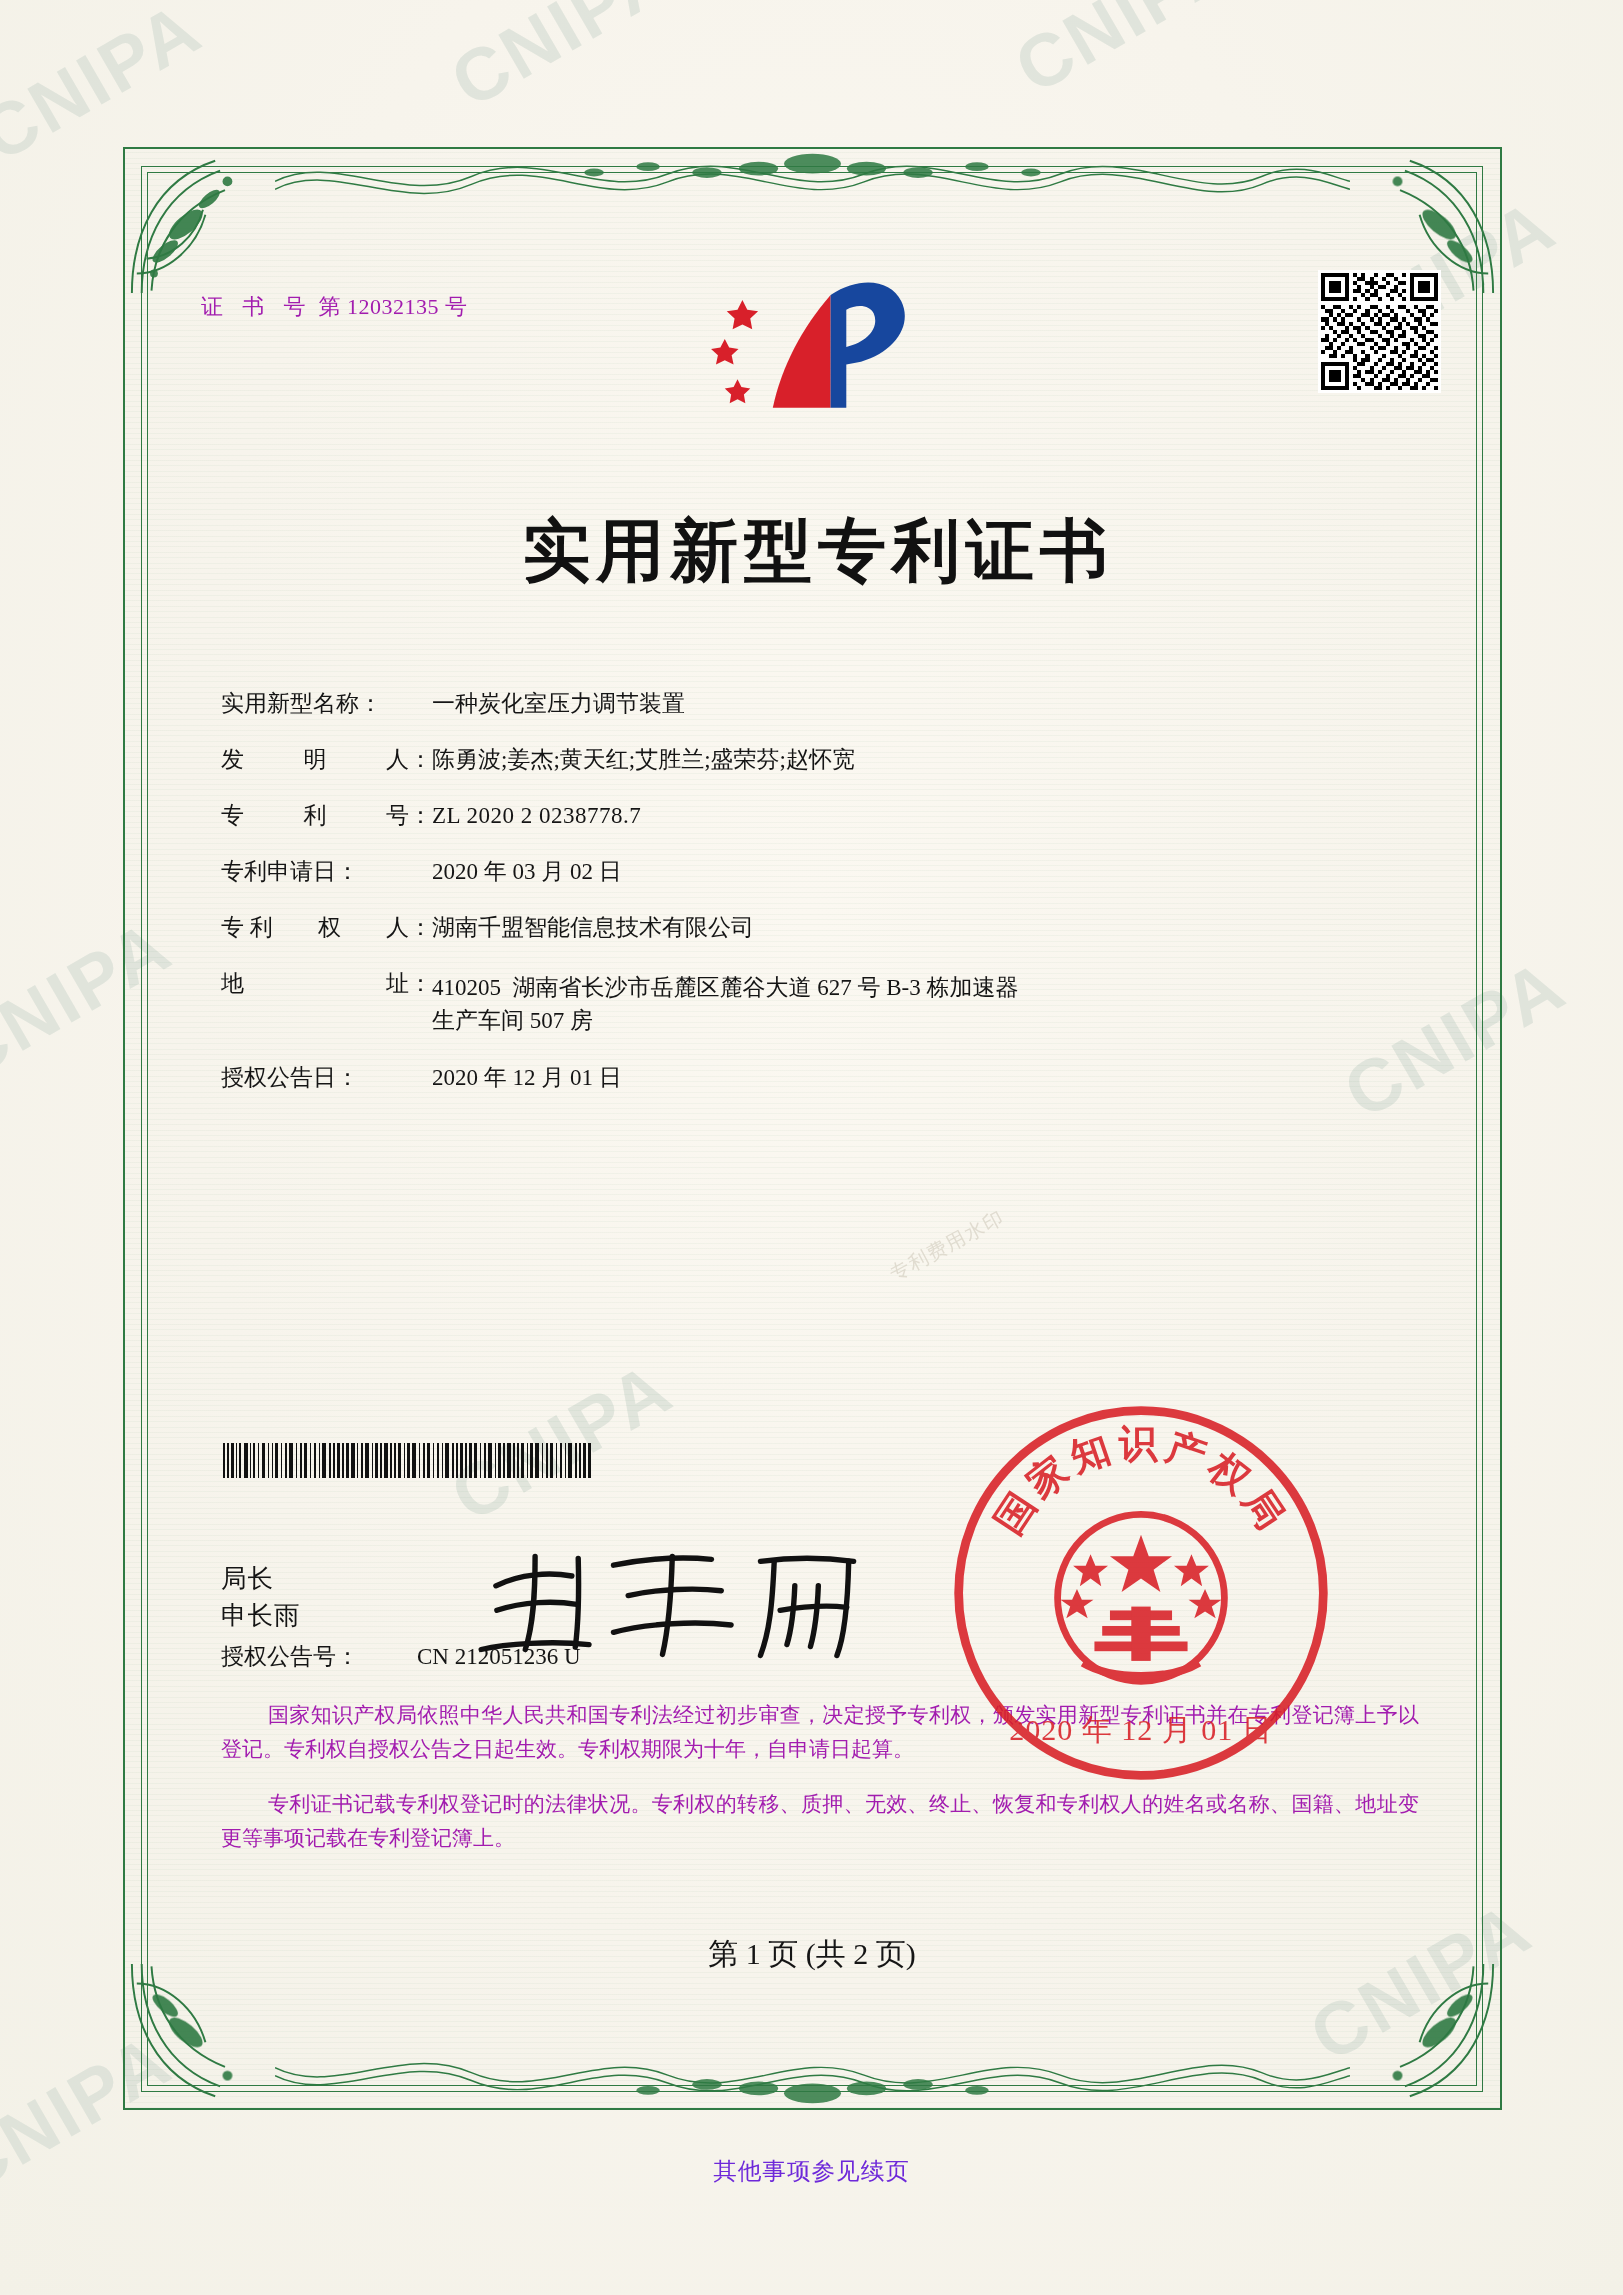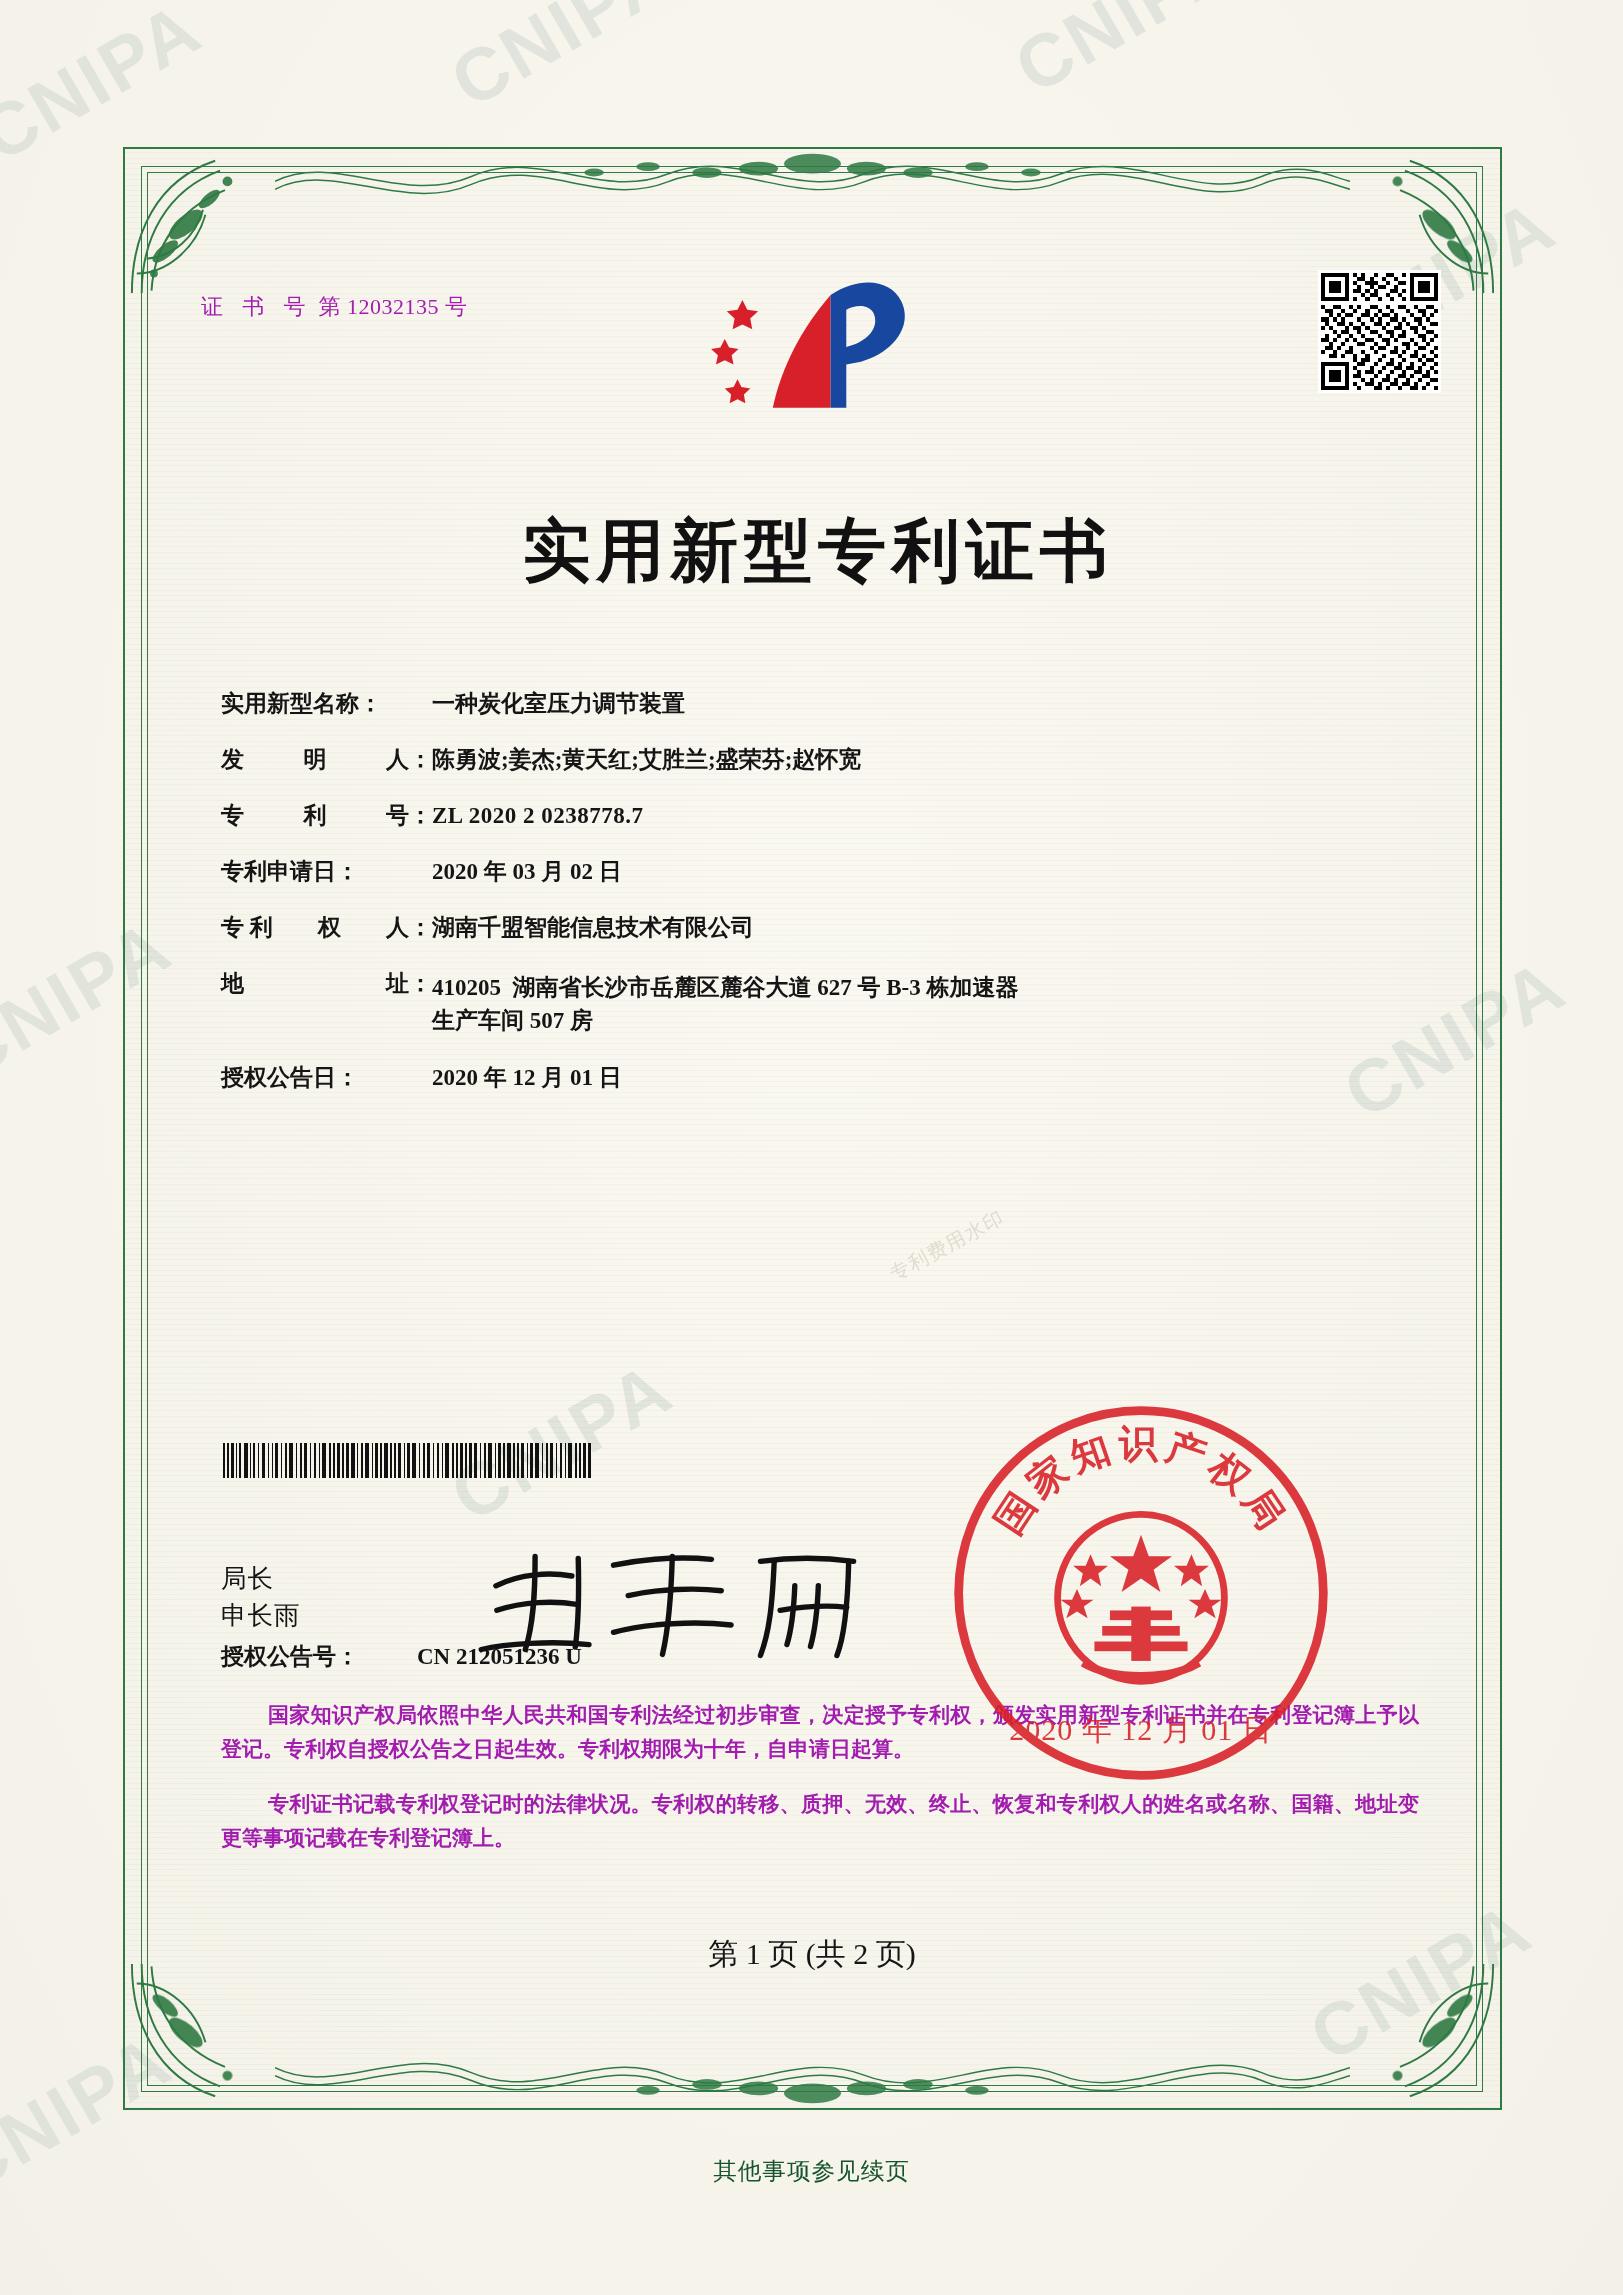--- a/index.html
+++ b/index.html
@@ -160,21 +160,20 @@
   }
 
   .fields {
     position: absolute;
     left: 74px;
     top: 520px;
     width: 1198px;
     color: #151515;
     font-size: 23px;
     line-height: 1.0;
-    font-weight: bold;
   }
   .field-row {
     display: flex;
     align-items: flex-start;
     margin-bottom: 33px;
   }
   .f-label {
     flex: 0 0 auto;
     width: 211px;
     white-space: nowrap;
@@ -261,21 +260,21 @@
     font-size: 30px;
     color: #151515;
   }
 
   .footer-note {
     position: absolute;
     left: 0; right: 0;
     top: 2155px;
     text-align: center;
     font-size: 23.6px;
-    color: #14532d;
+    color: #6d28d9;
     letter-spacing: 1px;
   }
 
   
   .center-wm {
     position: absolute;
     left: 697px;
     top: 1060px;
     width: 206px;
     text-align: center;

